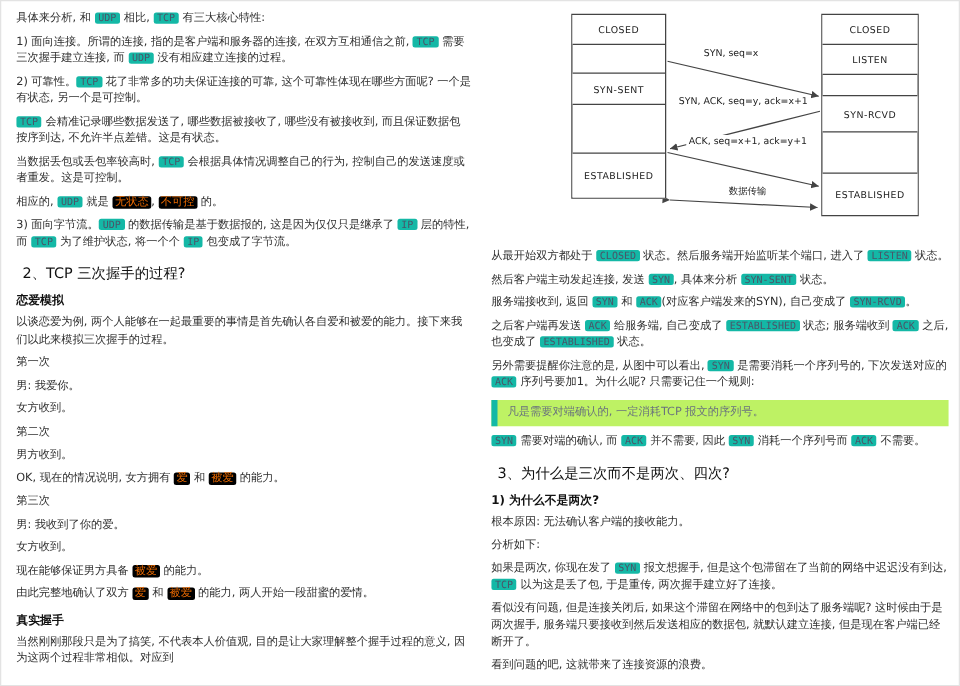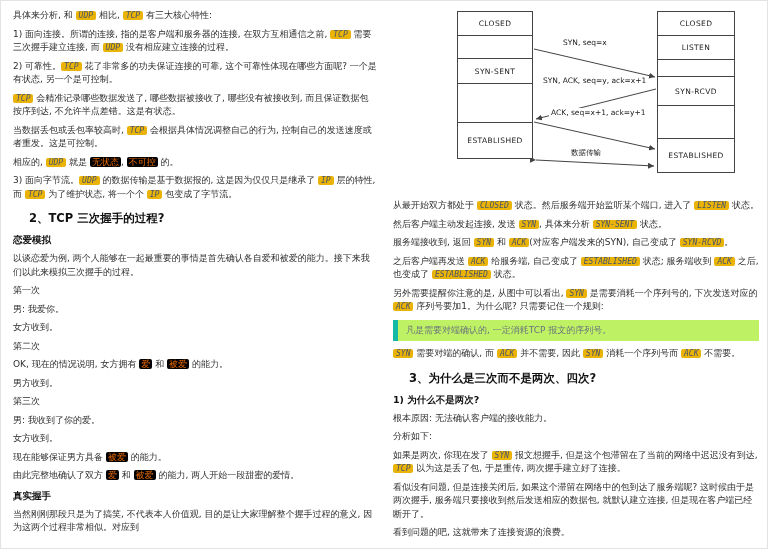--- a/index.html
+++ b/index.html
@@ -3,24 +3,24 @@
 <meta charset="utf-8">
 <style>
   *{margin:0;padding:0;box-sizing:border-box;}
   html,body{width:768px;height:549px;overflow:hidden;}
   body{background:#fff;font-family:"DejaVu Sans","Liberation Sans",sans-serif;color:#2f2f2f;}
   .page{position:relative;width:768px;height:549px;background:#fff;overflow:hidden;border:1px solid #e3e3e3;}
   .col{position:absolute;top:8px;overflow:hidden;}
   .left{left:12px;width:364px;height:540px;}
   .right{left:392px;width:366px;height:540px;}
   .para{font-size:9px;line-height:1.5;margin-bottom:5px;color:#2f2f2f;}
-  .sec-h{font-size:11.5px;font-weight:bold;color:#111;margin:10px 16px 8px;}
+  .sec-h{font-size:11.5px;font-weight:normal;color:#111;margin:10px 5px 8px;}
   .sub-h{font-size:9.5px;font-weight:bold;color:#111;margin:7px 0 5px;}
   .quote{font-size:9px;line-height:1.5;color:#6a737d;background:#bef264;border-left:5px solid #14b8a6;padding:4px 8px;margin:6px 0;}
-  .code{font-family:"DejaVu Sans Mono","Liberation Mono",monospace;font-size:8px;background:#eab308;color:#4a5568;padding:0 3px;border-radius:2px;font-style:italic;}
+  .code{font-family:"DejaVu Sans Mono","Liberation Mono",monospace;font-size:8px;background:#14b8a6;color:#4a5568;padding:0 3px;border-radius:2px;}
   .hl{color:#e96900;background:#000000;padding:0 2px;border-radius:2px;}
 
   
   .diagram{position:relative;width:366px;height:184px;margin-bottom:6px;}
   .staterect{position:absolute;border:1px solid #444;background:#fff;}
   .client-rect{left:64px;top:2px;width:76px;height:148px;}
   .server-rect{left:264px;top:2px;width:78px;height:162px;}
   .cell{position:absolute;left:0;right:0;display:flex;align-items:center;justify-content:center;
         font-size:7.5px;letter-spacing:.4px;color:#222;background:#fff;}
   .cc0{top:0;height:24px;border-bottom:1px solid #444;}
@@ -28,21 +28,21 @@
   .cc2{top:110px;height:36px;border-top:1px solid #444;}
   .sc0{top:0;height:24px;border-bottom:1px solid #444;}
   .sc1{top:24px;height:24px;border-bottom:1px solid #444;}
   .sc2{top:64px;height:30px;border-top:1px solid #444;border-bottom:1px solid #444;}
   .sc3{top:126px;height:34px;border-top:1px solid #444;}
   .arrows-svg{position:absolute;left:0;top:0;width:366px;height:184px;}
   .arrlabel{position:absolute;font-size:7.5px;color:#222;background:#fff;padding:0 2px;white-space:nowrap;}
   .al0{left:168px;top:29px;}
   .al1{left:148px;top:67px;}
   .al2{left:156px;top:99px;}
-  .al3{left:176px;top:139px;}
+  .al3{left:188px;top:139px;}
 </style>
 </head>
 <body>
 
 <div class="page">
 
   <div class="col left">
       <div class="para"><span>具体来分析, 和 </span><span class="code">UDP</span><span> 相比, </span><span class="code">TCP</span><span> 有三大核心特性:</span></div>
       <div class="para"><span>1) 面向连接。所谓的连接, 指的是客户端和服务器的连接, 在双方互相通信之前, </span><span class="code">TCP</span><span> 需要三次握手建立连接, 而 </span><span class="code">UDP</span><span> 没有相应建立连接的过程。</span></div>
       <div class="para"><span>2) 可靠性。</span><span class="code">TCP</span><span> 花了非常多的功夫保证连接的可靠, 这个可靠性体现在哪些方面呢? 一个是有状态, 另一个是可控制。</span></div>
@@ -50,22 +50,22 @@
       <div class="para"><span>当数据丢包或丢包率较高时, </span><span class="code">TCP</span><span> 会根据具体情况调整自己的行为, 控制自己的发送速度或者重发。这是可控制。</span></div>
       <div class="para"><span>相应的, </span><span class="code">UDP</span><span> 就是 </span><span class="hl">无状态</span><span>, </span><span class="hl">不可控</span><span> 的。</span></div>
       <div class="para"><span>3) 面向字节流。</span><span class="code">UDP</span><span> 的数据传输是基于数据报的, 这是因为仅仅只是继承了 </span><span class="code">IP</span><span> 层的特性, 而 </span><span class="code">TCP</span><span> 为了维护状态, 将一个个 </span><span class="code">IP</span><span> 包变成了字节流。</span></div>
       <div class="sec-h"><span>2、TCP 三次握手的过程?</span></div>
       <div class="sub-h"><span>恋爱模拟</span></div>
       <div class="para"><span>以谈恋爱为例, 两个人能够在一起最重要的事情是首先确认各自爱和被爱的能力。接下来我们以此来模拟三次握手的过程。</span></div>
       <div class="para"><span>第一次</span></div>
       <div class="para"><span>男: 我爱你。</span></div>
       <div class="para"><span>女方收到。</span></div>
       <div class="para"><span>第二次</span></div>
+      <div class="para"><span>男方收到。</span></div>
       <div class="para"><span>OK, 现在的情况说明, 女方拥有 </span><span class="hl">爱</span><span> 和 </span><span class="hl">被爱</span><span> 的能力。</span></div>
-      <div class="para"><span>男方收到。</span></div>
       <div class="para"><span>第三次</span></div>
       <div class="para"><span>男: 我收到了你的爱。</span></div>
       <div class="para"><span>女方收到。</span></div>
       <div class="para"><span>现在能够保证男方具备 </span><span class="hl">被爱</span><span> 的能力。</span></div>
       <div class="para"><span>由此完整地确认了双方 </span><span class="hl">爱</span><span> 和 </span><span class="hl">被爱</span><span> 的能力, 两人开始一段甜蜜的爱情。</span></div>
       <div class="sub-h"><span>真实握手</span></div>
       <div class="para"><span>当然刚刚那段只是为了搞笑, 不代表本人价值观, 目的是让大家理解整个握手过程的意义, 因为这两个过程非常相似。对应到 </span></div>
     </div>
 
   <div class="col right">

